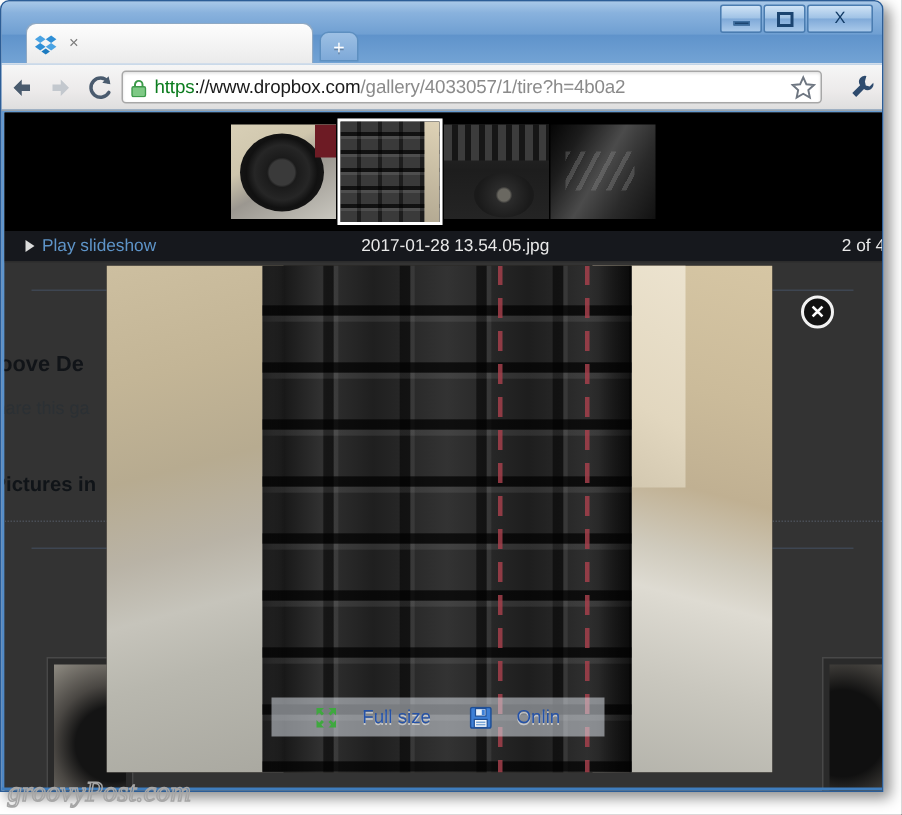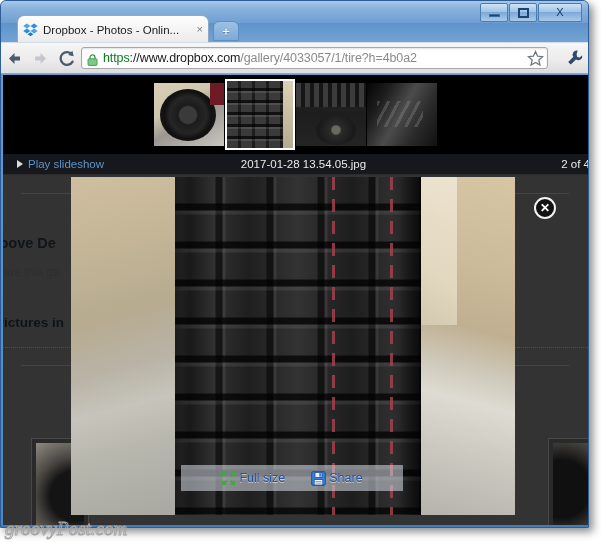--- a/index.html
+++ b/index.html
@@ -306,21 +306,21 @@
   }
 
   
   #photo-actions {
     position: absolute; left: 110px; bottom: 24px;
     width: 222px; height: 26px;
     background: rgba(215,220,228,0.55);
     display: flex; align-items: center; justify-content: center;
     gap: 26px;
   }
-  .action { display: flex; align-items: center; gap: 3px; }
+  .action { display: flex; align-items: center; gap: 16px; }
   .action-label {
     font-size: 12.5px; color: #2452a8; white-space: nowrap;
     text-shadow: 0 1px 0 rgba(255,255,255,0.55);
   }
   .ico-fullsize { width: 15px; height: 15px; position: relative; }
   .ico-save { width: 15px; height: 15px; position: relative; }
 
   
   #lightbox-close {
     position: absolute; left: 531px; top: 122px;
@@ -376,21 +376,20 @@
       <div id="tab">
         <span class="dropbox-logo">
           <svg width="15" height="14" viewBox="0 0 15 14">
             <polygon points="3.8,0.6 0.3,3.1 3.8,5.6 7.4,3.1" fill="#4aa3e3"></polygon>
             <polygon points="11.1,0.6 7.5,3.1 11.1,5.6 14.6,3.1" fill="#2f8fd6"></polygon>
             <polygon points="0.3,8.1 3.8,5.6 7.4,8.1 3.8,10.6" fill="#2f8fd6"></polygon>
             <polygon points="14.6,8.1 11.1,5.6 7.5,8.1 11.1,10.6" fill="#4aa3e3"></polygon>
             <polygon points="4.6,11.3 7.5,9.3 10.3,11.3 7.5,13.3" fill="#1d7bc0"></polygon>
           </svg>
         </span>
-        <span id="tab-title">Dropbox - Photos - Onlin...</span>
         <span id="tab-close">×</span>
       </div>
       <div id="newtab">+</div>
     </div>
 
     <div id="toolbar">
       <div class="navbtn">
         <svg width="17" height="15" viewBox="0 0 17 15">
           <path d="M8.5 2 L3 7.5 L8.5 13 L8.5 9.6 L14 9.6 L14 5.4 L8.5 5.4 Z" fill="#4a5b6e"></path>
         </svg>
@@ -508,21 +507,21 @@
             <span class="ico-save">
               <svg width="15" height="15" viewBox="0 0 15 15">
                 <rect x="0.7" y="0.7" width="13.6" height="13.6" rx="1.2" fill="#3d7fd6" stroke="#1f4f96" stroke-width="1"></rect>
                 <rect x="4" y="1.4" width="7" height="5" fill="#e8f1fb" stroke="#1f4f96" stroke-width="0.8"></rect>
                 <rect x="8.2" y="2.1" width="2" height="3.6" fill="#3d7fd6"></rect>
                 <rect x="3.2" y="8.6" width="8.6" height="5.4" fill="#f2f7fc" stroke="#1f4f96" stroke-width="0.8"></rect>
                 <rect x="4.4" y="10" width="6.2" height="1" fill="#7ba7d8"></rect>
                 <rect x="4.4" y="11.6" width="6.2" height="1" fill="#7ba7d8"></rect>
               </svg>
             </span>
-            <span class="action-label">Share</span>
+            <span class="action-label">Onlin</span>
           </div>
         </div>
       </div>
 
       <div id="lightbox-close">
         <span>✕</span>
       </div>
     </div>
 
     <div id="window-bottom"></div>

